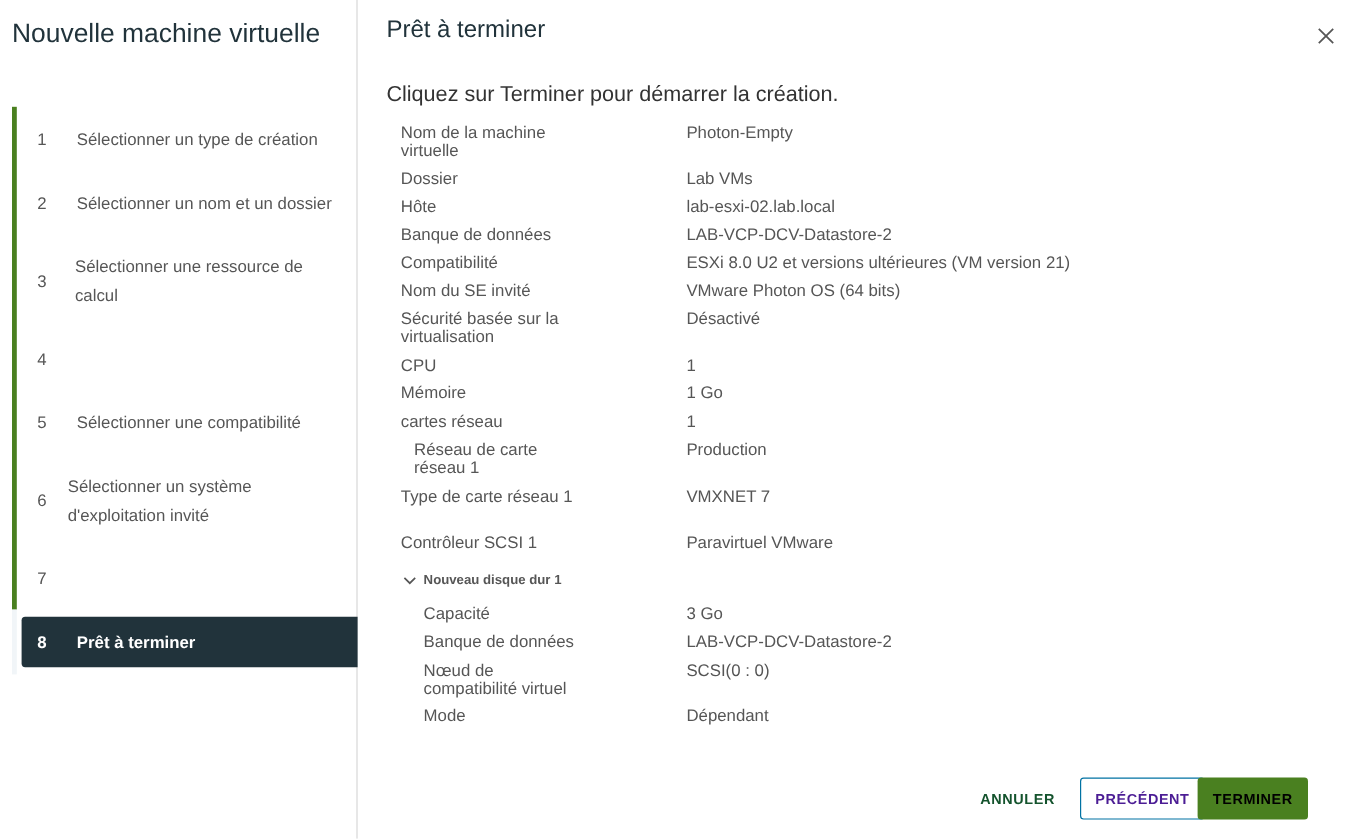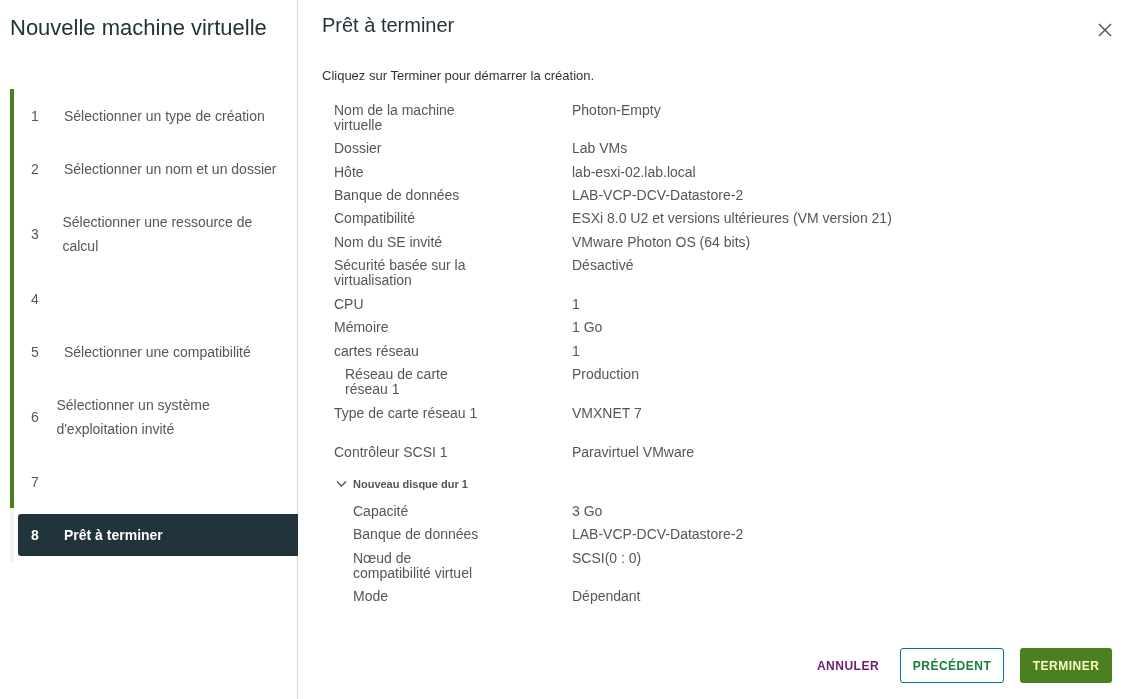--- a/index.html
+++ b/index.html
@@ -29,41 +29,41 @@
   .step .lbl { padding-left: 8px; line-height: 24px; }
   .step.active {
     background: #21333b; color: #fff; font-weight: bold; border-radius: 3px 0 0 3px;
   }
 
   .main { position: absolute; left: 299px; top: 0; width: 829px; height: 699px; }
   .main-title { position: absolute; left: 23px; top: 14px; font-size: 20px; color: #21333b; }
   .close-btn {
     position: absolute; left: 796px; top: 20px; width: 20px; height: 20px; cursor: pointer;
   }
-  .intro { position: absolute; left: 23px; top: 68px; font-size: 13px; color: #333; }
+  .intro { position: absolute; left: 23px; top: 68px; font-size: 18px; color: #333; }
 
   .row { position: absolute; left: 35px; width: 600px; font-size: 14px; color: #565656; }
   .row .k { position: absolute; left: 0; width: 160px; line-height: 15px; }
   .row .v { position: absolute; left: 206px; line-height: 15px; white-space: nowrap; margin-left: 32px; }
   .row.sub .k { left: 19px; width: 140px; }
 
   .disk-header {
     position: absolute; left: 37px; top: 478px; font-size: 11px; font-weight: bold; color: #565656;
     display: flex; align-items: center; cursor: pointer;
   }
   .disk-header svg { margin-right: 6px; }
 
   .footer-btn {
     position: absolute; top: 648px; height: 35px; font-size: 12px; font-weight: bold;
     letter-spacing: 0.5px; display: flex; align-items: center; justify-content: center;
     border-radius: 3px; cursor: pointer;
   }
-  .btn-cancel { left: 510px; width: 78px; color: #701a75; background: transparent; }
-  .btn-prev { left: 601px; width: 104px; color: #15803d; border: 1px solid #0072a3; background: #fff; }
-  .btn-finish { left: 721px; width: 92px; color: #fef9c3; background: #4a8020; }
+  .btn-cancel { left: 510px; width: 78px; color: #14532d; background: transparent; }
+  .btn-prev { left: 601px; width: 104px; color: #4c1d95; border: 1px solid #0072a3; background: #fff; }
+  .btn-finish { left: 699px; width: 92px; color: #000000; background: #4a8020; }
 </style>
 </head>
 <body>
 
 <div class="sidebar">
   <div class="sidebar-title">Nouvelle machine virtuelle</div>
   <div class="steps">
     <div class="steps-track"></div>
     <div class="steps-track-rest"></div>
 

